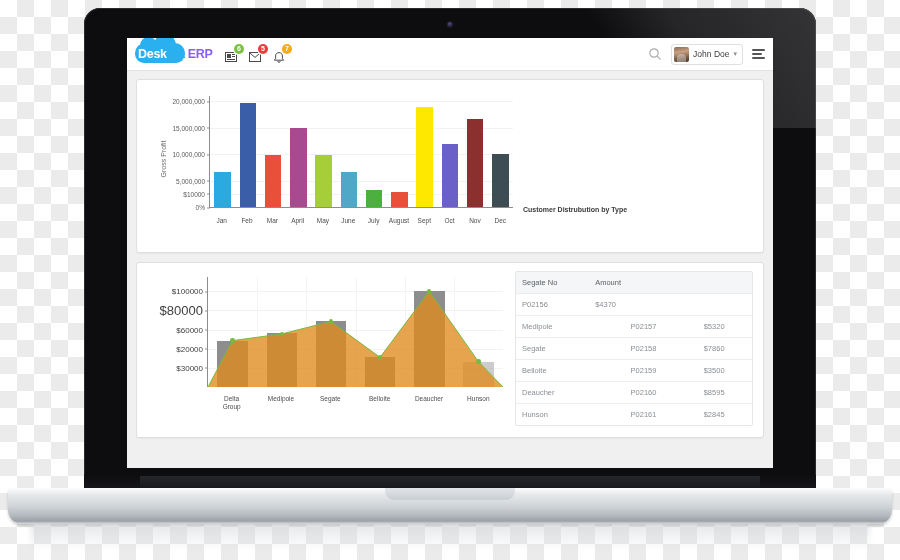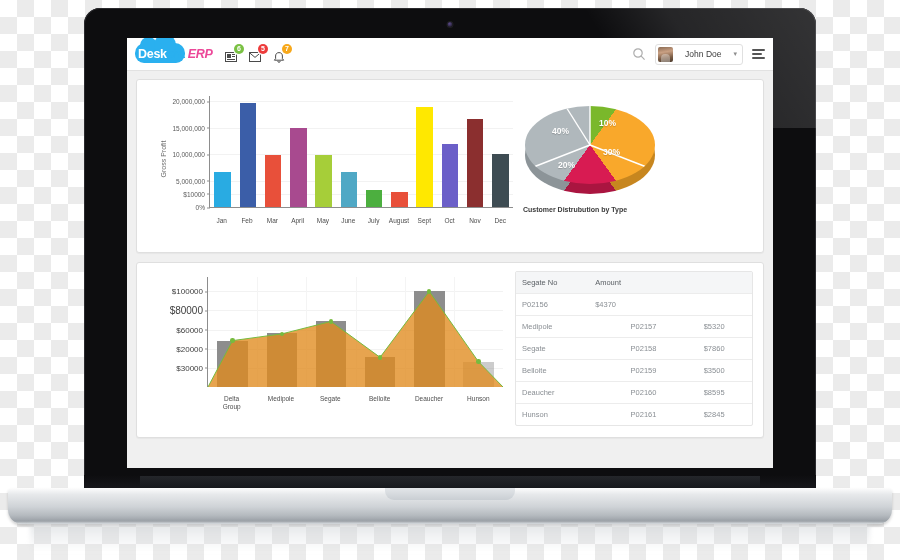--- a/index.html
+++ b/index.html
@@ -108,40 +108,40 @@
     width: 22px; height: 22px; border-radius: 50%; background:#2ab0ef;
   }
   .logo-text {
     position: relative; z-index: 3;
     font-weight: bold; font-size: 12.5px; letter-spacing: -0.3px;
     white-space: nowrap; line-height: 1;
     padding-left: 3px;
   }
   .logo-desk { color: #ffffff; }
   .logo-era { color: #2ab0ef; }
-  .logo-erp { color: #ec4899; font-style: italic; }
+  .logo-erp { color: #8b5cf6; }
   .nav-icons { display: flex; align-items: flex-start; gap: 10px; margin-left: 14px; }
   .nav-icon { position: relative; width: 14px; height: 18px; }
   .ni-glyph {
     position: absolute; left: 0; bottom: 0;
     width: 13px; height: 11px;
     color: #4a4a4a; font-size: 11px; line-height: 11px;
   }
   .badge {
     position: absolute; right: -5px; top: -1px;
     min-width: 10px; height: 10px;
     border-radius: 50%;
     color: #fff; font-size: 7px; font-weight: bold;
     line-height: 10px; text-align: center;
     box-shadow: 0 0 0 1.2px #fff;
   }
   .appbar-right { margin-left: auto; display: flex; align-items: center; gap: 9px; }
   .search-icon-btn { width: 14px; height: 14px; opacity: 0.55; }
   .user-chip {
-    display: flex; align-items: center; gap: 12px;
+    display: flex; align-items: center; gap: 4px;
     border: 1px solid #e0e0e0; border-radius: 3px;
     padding: 2px 5px 2px 2px; background: #fff;
   }
   .avatar {
     width: 15px; height: 15px; border-radius: 2px;
     background: linear-gradient(170deg,#8a6a52 0%, #c9a083 35%, #7b5d46 70%, #4b3a2c 100%);
     position: relative; overflow: hidden;
   }
   .avatar:after{
     content:""; position:absolute; left:3px; top:7px; width:9px; height:9px;
@@ -397,49 +397,35 @@
                   <div class="xlabel">July</div>
                   <div class="xlabel">August</div>
                   <div class="xlabel">Sept</div>
                   <div class="xlabel">Oct</div>
                   <div class="xlabel">Nov</div>
                   <div class="xlabel">Dec</div>
                 </div>
             </div>
 
             <div class="pie-area">
-              <div class="pie-wrap">
-                <div class="pie-side"></div>
-                <div class="pie-top" id="pie-top"></div>
-                <svg class="slice-sep" viewBox="0 0 130 78">
-                  <line x1="65" y1="39" x2="65" y2="0" stroke="#ffffff" stroke-width="1.4"></line>
-                  <line x1="65" y1="39" x2="124" y2="62" stroke="#ffffff" stroke-width="1.4"></line>
-                  <line x1="65" y1="39" x2="6" y2="62" stroke="#ffffff" stroke-width="1.4"></line>
-                  <line x1="65" y1="39" x2="42" y2="2.5" stroke="#ffffff" stroke-width="1.4"></line>
-                </svg>
-                <span class="pct" style="left:74px; top:16px;">10%</span>
-                <span class="pct" style="left:78px; top:45px;">30%</span>
-                <span class="pct" style="left:33px; top:58px;">20%</span>
-                <span class="pct" style="left:27px; top:24px;">40%</span>
-              </div>
               <div class="pie-caption">Customer Distrubution by Type</div>
             </div>
 
           </div>
         </div>
 
         <div class="card" id="card-bottom">
           <div class="card-body">
 
             <div class="combo-chart">
               <div class="combo-plot" id="combo-plot">
                   <div class="gridline" style="top: 13.0435%;"></div>
                   <div class="ytick" style="top: 13.0435%; font-size: 8px; color: rgb(62, 62, 62);">$100000</div>
                   <div class="gridline" style="top: 30.4348%;"></div>
-                  <div class="ytick" style="top: 30.4348%; font-size: 10px; color: rgb(62, 62, 62);">$80000</div>
+                  <div class="ytick" style="top: 30.4348%; font-size: 13px; color: rgb(62, 62, 62);">$80000</div>
                   <div class="gridline" style="top: 47.8261%;"></div>
                   <div class="ytick" style="top: 47.8261%; font-size: 8px; color: rgb(62, 62, 62);">$60000</div>
                   <div class="gridline" style="top: 65.2174%;"></div>
                   <div class="ytick" style="top: 65.2174%; font-size: 8px; color: rgb(62, 62, 62);">$20000</div>
                   <div class="gridline" style="top: 82.6087%;"></div>
                   <div class="ytick" style="top: 82.6087%; font-size: 8px; color: rgb(62, 62, 62);">$30000</div>
                   <div class="combo-vgrid" style="left: 16.6667%;"></div>
                   <div class="combo-vgrid" style="left: 33.3333%;"></div>
                   <div class="combo-vgrid" style="left: 50%;"></div>
                   <div class="combo-vgrid" style="left: 66.6667%;"></div>

